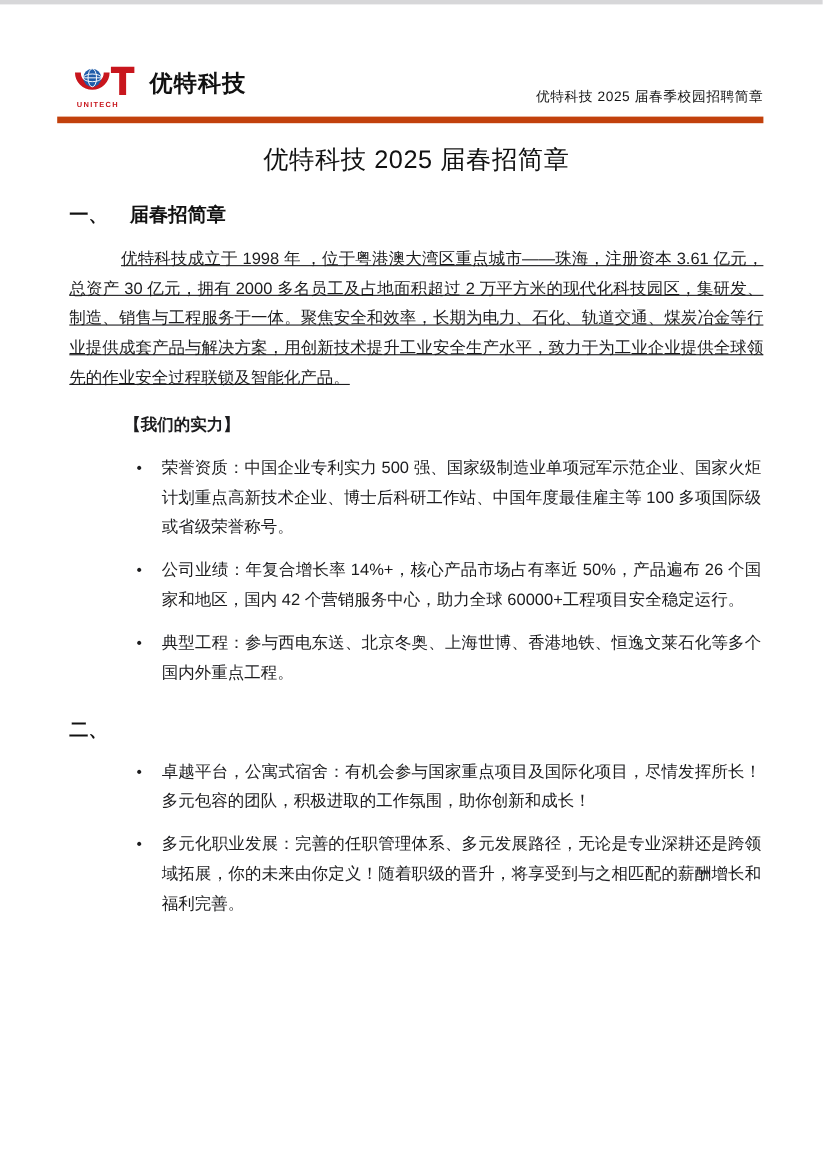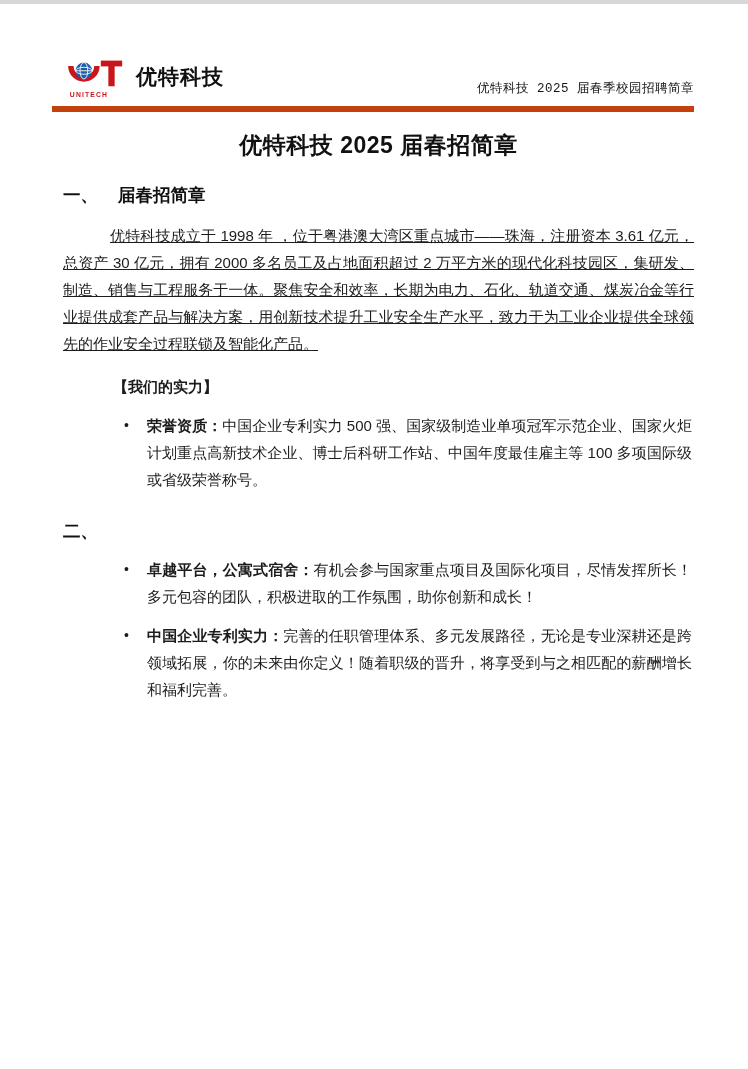--- a/index.html
+++ b/index.html
@@ -20,30 +20,30 @@
     padding-bottom: 6px;
     margin-left: -11px;
   }
   .logo-wrap { display: flex; align-items: center; gap: 9px; padding-left: 13px; }
   .logo-company {
     font-size: 21px; font-weight: 800; letter-spacing: 1px; color: #111;
     line-height: 1;
     padding-bottom: 6px;
   }
   .header-right {
-    font-family: Liberation Mono, monospace;
+    font-family: Liberation Sans, sans-serif;
     font-size: 12.5px; color: #141414; padding-bottom: 3px;
     letter-spacing: 0.5px;
   }
 
   
   .doc-title {
     margin-top: 18px;
     text-align: center;
-    font-size: 23px; font-weight: 700; letter-spacing: 0.5px;
+    font-size: 23px; font-weight: 400; letter-spacing: 0.5px;
     color: #111;
   }
 
   
   .sec-heading {
     display: flex; margin-top: 22px;
     font-size: 17.5px; font-weight: 800; color: #111;
     line-height: 25px;
   }
   .sec-heading .num { width: 55px; flex: 0 0 55px; }
@@ -67,21 +67,21 @@
     padding-left: 84px; padding-right: 2px;
     margin-top: 12px;
     font-size: 15px; line-height: 27px;
     text-align: justify;
   }
   ul.bullets li::before {
     content: "\2022";
     position: absolute; left: 61px; top: 0;
     font-size: 14px;
   }
-  .lbl { font-weight: 700; margin-top: 16px; }
+  .lbl { font-weight: 400; margin-top: 16px; }
 </style>
 </head>
 <body>
 
 <div class="top-strip"></div>
 
 <div class="page">
 
   <div class="doc-header">
     <div class="logo-wrap">
@@ -116,28 +116,34 @@
   </div>
 
   <p class="intro">优特科技成立于 1998 年 ，位于粤港澳大湾区重点城市——珠海，注册资本 3.61 亿元，总资产 30 亿元，拥有 2000 多名员工及占地面积超过 2 万平方米的现代化科技园区，集研发、制造、销售与工程服务于一体。聚焦安全和效率，长期为电力、石化、轨道交通、煤炭冶金等行业提供成套产品与解决方案，用创新技术提升工业安全生产水平，致力于为工业企业提供全球领先的作业安全过程联锁及智能化产品。</p>
 
   <div class="strength-title">【我们的实力】</div>
 
   <ul class="bullets">
     <li>
       <span class="lbl">荣誉资质：</span><span>中国企业专利实力 500 强、国家级制造业单项冠军示范企业、国家火炬计划重点高新技术企业、博士后科研工作站、中国年度最佳雇主等 100 多项国际级或省级荣誉称号。</span>
     </li>
+    <li>
+      <span class="lbl">公司业绩：</span><span>年复合增长率 14%+，核心产品市场占有率近 50%，产品遍布 26 个国家和地区，国内 42 个营销服务中心，助力全球 60000+工程项目安全稳定运行。</span>
+    </li>
+    <li>
+      <span class="lbl">典型工程：</span><span>参与西电东送、北京冬奥、上海世博、香港地铁、恒逸文莱石化等多个国内外重点工程。</span>
+    </li>
   </ul>
 
   <div class="sec-heading" style="margin-top:26px">
     <span class="num">二、</span>
   </div>
 
   <ul class="bullets">
     <li>
       <span class="lbl">卓越平台，公寓式宿舍：</span><span>有机会参与国家重点项目及国际化项目，尽情发挥所长！多元包容的团队，积极进取的工作氛围，助你创新和成长！</span>
     </li>
     <li>
-      <span class="lbl">中国企业专利实力：</span><span>完善的任职管理体系、多元发展路径，无论是专业深耕还是跨领域拓展，你的未来由你定义！随着职级的晋升，将享受到与之相匹配的薪酬增长和福利完善。</span>
+      <span class="lbl">多元化职业发展：</span><span>完善的任职管理体系、多元发展路径，无论是专业深耕还是跨领域拓展，你的未来由你定义！随着职级的晋升，将享受到与之相匹配的薪酬增长和福利完善。</span>
     </li>
   </ul>
 
 </div>
 
 </body></html>

